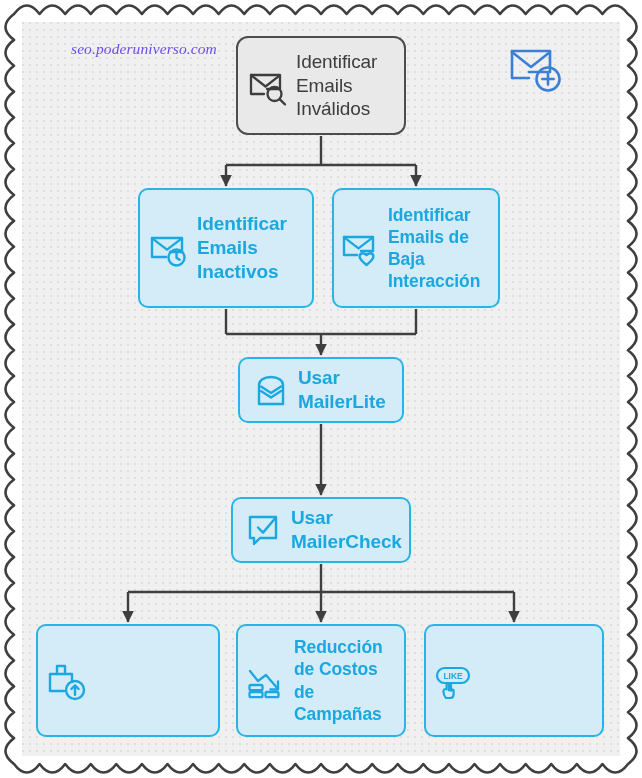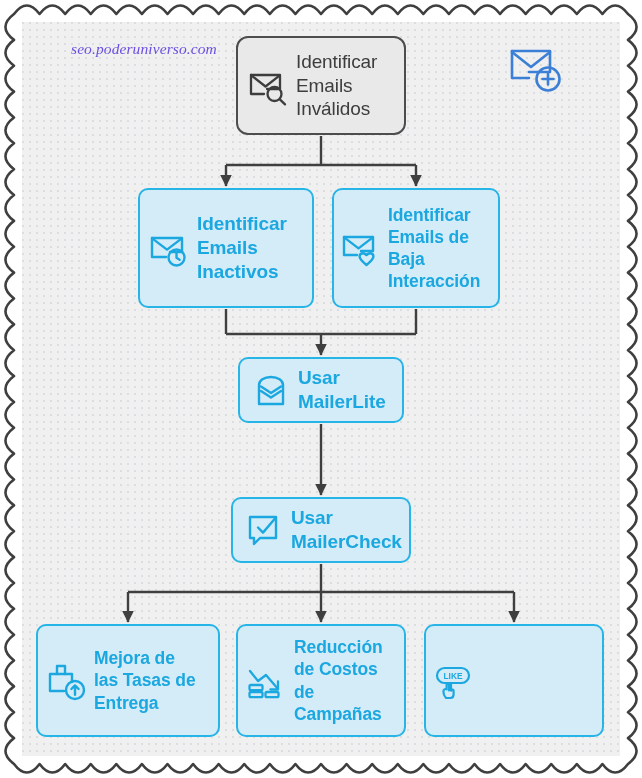--- a/index.html
+++ b/index.html
@@ -280,23 +280,20 @@
     <span class="ico">
       <svg viewBox="0 0 42 42" width="42" height="42" aria-hidden="true">
         <g fill="none" stroke="#1ba7e0" stroke-width="2.4" stroke-linecap="round" stroke-linejoin="round">
           <path d="M4,14 L26,14 L26,22 M4,14 L4,31 L18,31"></path>
           <path d="M11,14 L11,6 L19,6 L19,14"></path>
           <circle cx="29" cy="30" r="9"></circle>
           <path d="M29,34.8 L29,25.6 M25.4,29 L29,25.4 L32.6,29"></path>
         </g>
       </svg>
     </span>
-    <span class="lbl">Mejora de
-las Tasas de
-Entrega</span>
   </div>
 
   <div class="node blue small" id="node-costos">
     <span class="ico">
       <svg viewBox="0 0 42 42" width="42" height="42" aria-hidden="true">
         <g fill="none" stroke="#1ba7e0" stroke-width="2.3" stroke-linecap="round" stroke-linejoin="round">
           <path d="M4,11 L12,21 L20,15 L32,29"></path>
           <path d="M32,21.5 L32,29.5 L24.4,29.5"></path>
           <rect x="3.5" y="25" width="13" height="5.2" rx="1.4"></rect>
           <rect x="3.5" y="32" width="13" height="5.2" rx="1.4"></rect>

